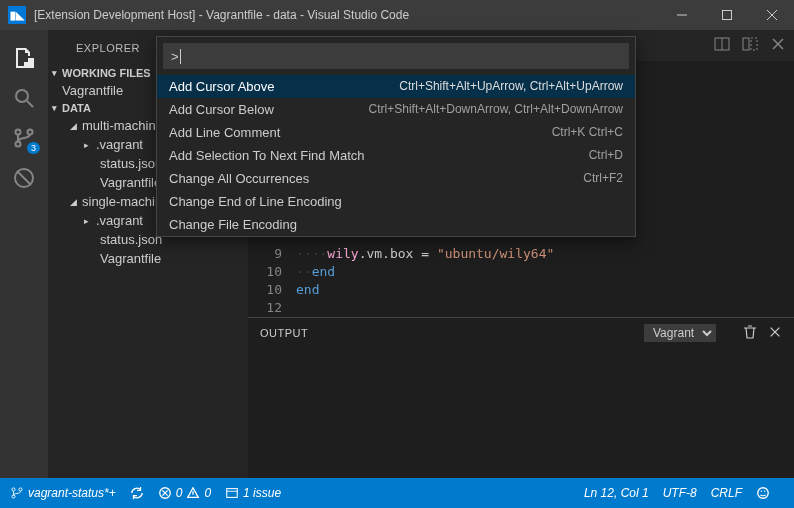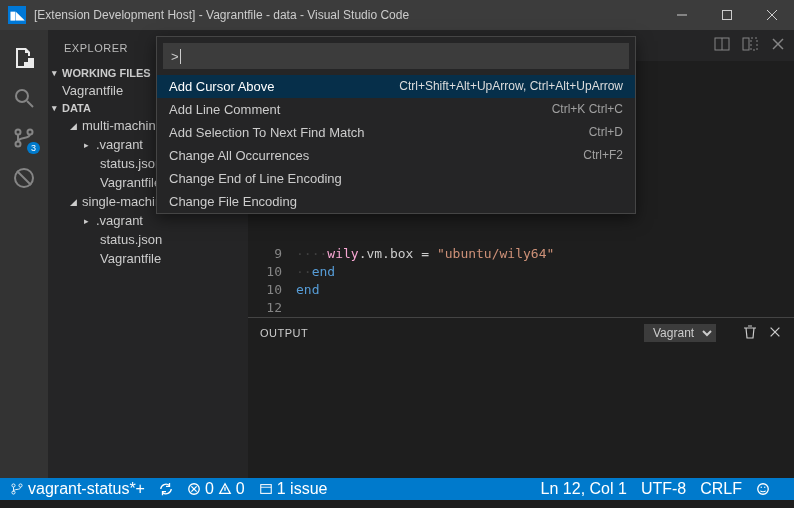--- a/index.html
+++ b/index.html
@@ -18,21 +18,21 @@
 
 
 .activitybar { width: 48px; background: #333333; display: flex; flex-direction: column; align-items: center; padding-top: 8px; }
 .activity-item { width: 48px; height: 40px; display: flex; align-items: center; justify-content: center; position: relative; color: #858585; }
 .activity-item.active { color: #ffffff; }
 .activity-item svg { width: 24px; height: 24px; }
 .activity-badge { position: absolute; bottom: 4px; right: 8px; background: #007acc; color: #fff; font-size: 9px; border-radius: 8px; padding: 0 4px; min-width: 12px; text-align: center; line-height: 12px; }
 
 
 .sidebar { width: 200px; background: #252526; display: flex; flex-direction: column; font-size: 13px; }
-.sidebar-header { height: 35px; display: flex; align-items: center; padding: 0 16px; font-size: 11px; color: #bbbbbb; letter-spacing: 0.5px; }
+.sidebar-header { height: 35px; display: flex; align-items: center; padding: 0 28px; font-size: 11px; color: #bbbbbb; letter-spacing: 0.5px; }
 .section-header { display: flex; align-items: center; padding: 2px 4px; font-size: 11px; font-weight: bold; color: #cccccc; cursor: pointer; }
 .tree { padding-left: 10px; }
 .tree-item { display: flex; align-items: center; padding: 2px 0 2px 20px; color: #cccccc; cursor: pointer; white-space: nowrap; overflow: hidden; }
 .tree-item .label { margin-left: 2px; }
 .tree-item.level1 { padding-left: 12px; }
 .tree-item.level2 { padding-left: 26px; }
 .tree-item.level3 { padding-left: 40px; }
 
 
 .editor-area { flex: 1; display: flex; flex-direction: column; background: #1e1e1e; position: relative; }
@@ -62,21 +62,21 @@
 .command-input .cursor { width: 1px; height: 15px; background: #cccccc; margin-left: 1px; animation: blink 1s step-start infinite; }
 @keyframes blink { 50% { opacity: 0; } }
 .command-list { }
 .command-item { display: flex; padding: 4px 12px; color: #cccccc; font-size: 13px; }
 .command-item.selected { background: #062f4a; color: #ffffff; }
 .command-item .cmd-label { flex: 1; }
 .command-item .cmd-shortcut { color: #a0a0a0; font-size: 12px; }
 .command-item.selected .cmd-shortcut { color: #dddddd; text-align: right; }
 
 
-.statusbar { height: 22px; background: #007acc; color: #ffffff; display: flex; align-items: center; font-size: 16px; padding: 0 10px; }
+.statusbar { height: 30px; background: #007acc; color: #ffffff; display: flex; align-items: center; font-size: 12px; padding: 0 10px; font-style: italic; }
 .statusbar .s-item { display: flex; align-items: center; margin-right: 14px; gap: 4px; }
 .statusbar .s-spacer { flex: 1; }
 .statusbar svg { width: 14px; height: 14px; }
 
 .arrow-glyph { font-size: 9px; display: inline-block; width: 10px; }
 </style>
 </head>
 <body>
 
 <div class="titlebar">
@@ -224,20 +224,24 @@
   <div class="command-input">
     <span>&gt;</span>
       <span class="cursor"></span>
   </div>
   <div class="command-list">
     <div class="command-item selected">
         <span class="cmd-label">Add Cursor Above</span>
         <span class="cmd-shortcut">Ctrl+Shift+Alt+UpArrow, Ctrl+Alt+UpArrow</span>
       </div>
     <div class="command-item">
+        <span class="cmd-label">Add Cursor Below</span>
+        <span class="cmd-shortcut">Ctrl+Shift+Alt+DownArrow, Ctrl+Alt+DownArrow</span>
+      </div>
+    <div class="command-item">
         <span class="cmd-label">Add Line Comment</span>
         <span class="cmd-shortcut">Ctrl+K Ctrl+C</span>
       </div>
     <div class="command-item">
         <span class="cmd-label">Add Selection To Next Find Match</span>
         <span class="cmd-shortcut">Ctrl+D</span>
       </div>
     <div class="command-item">
         <span class="cmd-label">Change All Occurrences</span>
         <span class="cmd-shortcut">Ctrl+F2</span>

